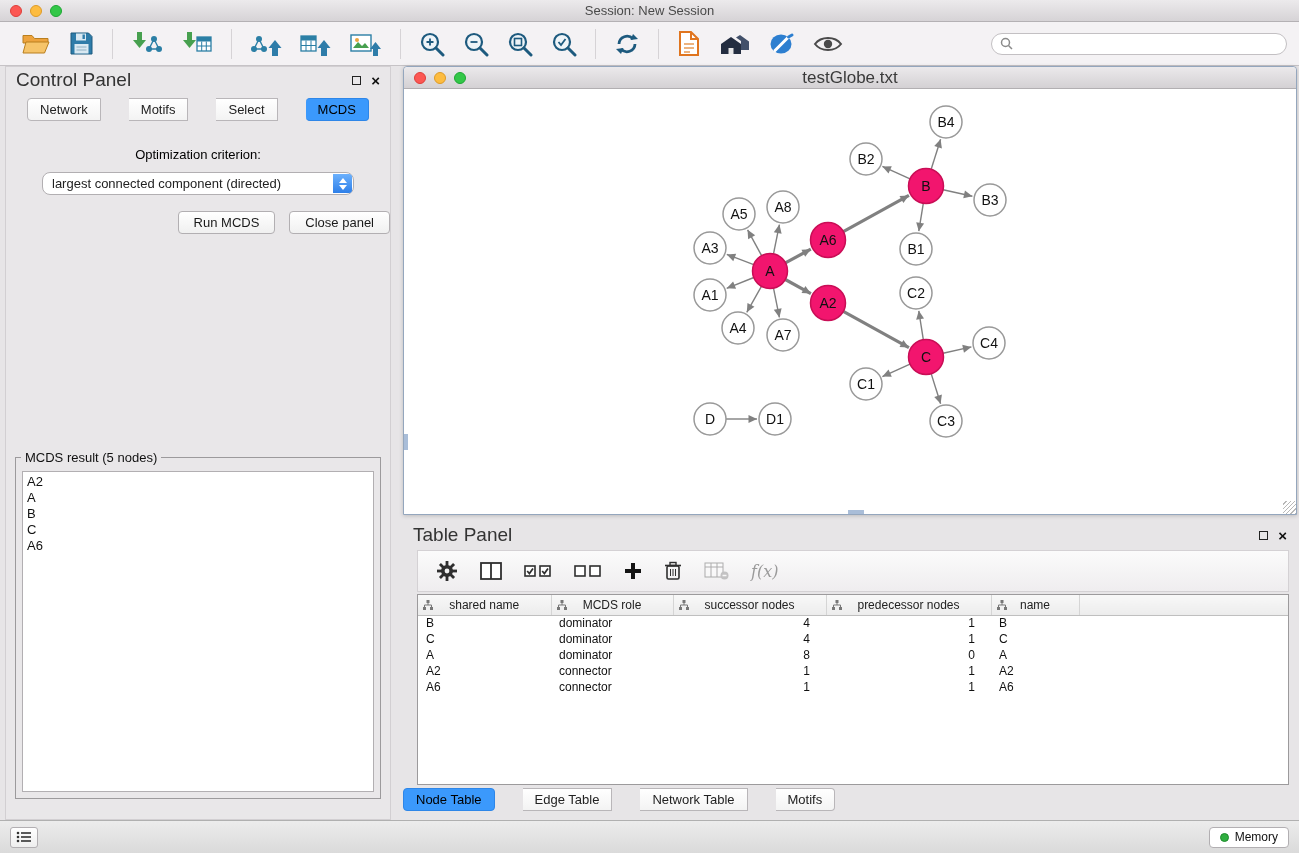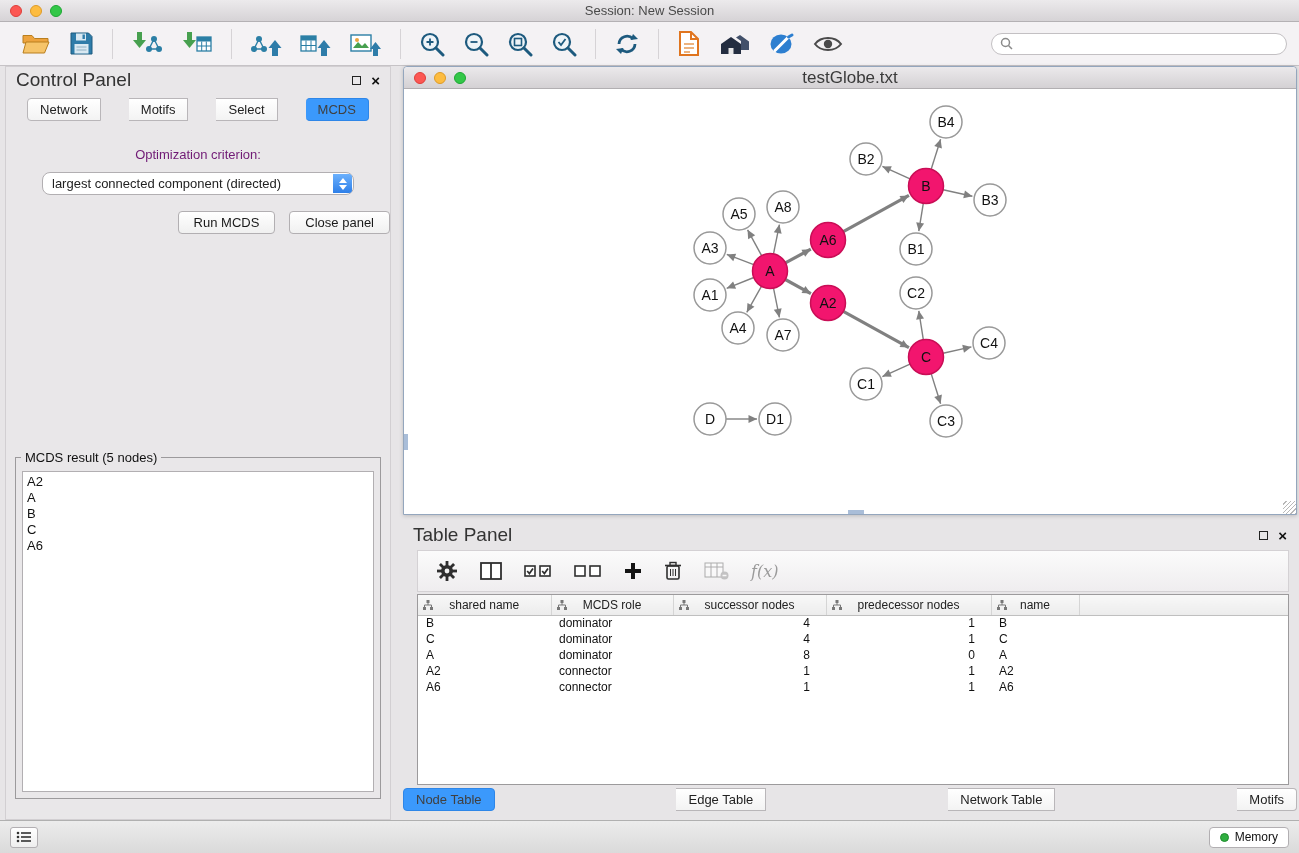--- a/index.html
+++ b/index.html
@@ -27,22 +27,22 @@
   .control-panel{position:absolute;left:5px;top:66px;width:386px;bottom:33px;background:#e9e7e9;border:1px solid #d2cfd2;}
   .panel-head{height:26px;display:flex;align-items:center;padding:0 10px;}
   .panel-title{font-size:19px;color:#333;}
   .panel-btns{margin-left:auto;display:flex;gap:10px;align-items:center;}
   .float-ic{width:9px;height:9px;border:1.5px solid #222;display:inline-block;}
   .close-ic{font-size:15px;font-weight:bold;color:#111;line-height:1;}
   .seg-bar{display:flex;justify-content:center;margin-top:5px;gap:28px;}
   .seg{background:linear-gradient(#ffffff,#f3f3f3);border:1px solid #b9b6b9;border-left:none;padding:3px 12px;font-size:13px;color:#222;font-family:"Liberation Sans",sans-serif;}
   .seg:first-child{border-left:1px solid #b9b6b9;border-radius:4px 0 0 4px;}
   .seg:last-child{border-radius:0 4px 4px 0;}
-  .seg.seg-active{background:#3b99fc;border-color:#2e86e8;color:#404040;border-radius:4px;}
-  .opt-label{text-align:center;margin-top:26px;font-size:13px;color:#701a75;}
+  .seg.seg-active{background:#3b99fc;border-color:#2e86e8;color:#000000;border-radius:4px;}
+  .opt-label{text-align:center;margin-top:26px;font-size:13px;color:#000000;}
   .dropdown{width:312px;height:23px;margin:10px auto 0;background:#fff;border:1px solid #b2afb2;border-radius:8px;position:relative;display:flex;align-items:center;padding:0 26px 0 9px;font-size:13px;}
   .dd-value{white-space:nowrap;overflow:hidden;}
   .dd-stepper{position:absolute;right:1px;top:1px;bottom:1px;width:19px;background:linear-gradient(#6cb1fd,#2e7fe8);border-radius:0 3px 3px 0;display:flex;flex-direction:column;align-items:center;justify-content:center;gap:2px;}
   .dd-up{width:0;height:0;border-left:4px solid transparent;border-right:4px solid transparent;border-bottom:5px solid #fff;}
   .dd-down{width:0;height:0;border-left:4px solid transparent;border-right:4px solid transparent;border-top:5px solid #fff;}
   .btn-row{display:flex;justify-content:flex-end;gap:14px;margin-top:16px;}
   .mac-btn{background:linear-gradient(#ffffff,#f0f0f0);border:1px solid #b2afb2;border-radius:4px;padding:3px 15px;font-size:13px;color:#1a1a1a;font-family:"Liberation Sans",sans-serif;}
   .groupbox{position:absolute;left:9px;right:9px;top:390px;bottom:20px;border:1px solid #9c9a9c;}
   .legend{position:absolute;top:-8px;left:5px;background:#e9e7e9;padding:0 4px;font-size:13px;color:#111;}
   .listbox{position:absolute;left:6px;right:6px;top:13px;bottom:6px;background:#fff;border:1px solid #b2afb2;overflow:hidden;padding:2px 4px;}
@@ -68,21 +68,21 @@
   .node-table th{height:20px;background:linear-gradient(#f8f8f8,#ececec);border-right:1px solid #d5d5d5;border-bottom:1px solid #bfbfbf;font-weight:normal;font-size:12px;color:#222;text-align:center;position:relative;font-family:"Liberation Sans",sans-serif;}
   .node-table th.fill{border-right:none;}
   .th-ic{position:absolute;left:5px;top:5px;}
   .node-table td{height:16px;padding:0 8px;white-space:nowrap;overflow:hidden;color:#111;}
   .node-table td.num{text-align:right;padding-right:16px;}
   .node-table th:nth-child(1),.node-table td:nth-child(1){width:133px;}
   .node-table th:nth-child(2),.node-table td:nth-child(2){width:122px;}
   .node-table th:nth-child(3),.node-table td:nth-child(3){width:153px;}
   .node-table th:nth-child(4),.node-table td:nth-child(4){width:165px;}
   .node-table th:nth-child(5),.node-table td:nth-child(5){width:88px;}
-  .tp-tabs{position:absolute;bottom:2px;left:0;right:0;display:flex;justify-content:space-between;}
+  .tp-tabs{position:absolute;bottom:2px;left:0;right:0;display:flex;justify-content:flex-start;}
 
   
   .statusbar{position:absolute;left:0;right:0;bottom:0;height:33px;background:linear-gradient(#ececec,#dadada);border-top:1px solid #b0b0b0;display:flex;align-items:center;padding:0 10px;}
   .menu-btn{width:28px;height:21px;border:1px solid #b2afb2;border-radius:3px;background:linear-gradient(#ffffff,#eeeeee);display:flex;align-items:center;justify-content:center;}
   .memory-btn{margin-left:auto;height:21px;border:1px solid #b2afb2;border-radius:4px;background:#fff;display:flex;align-items:center;gap:6px;padding:0 10px;font-size:12px;color:#111;font-family:"Liberation Sans",sans-serif;}
   .mem-dot{width:9px;height:9px;border-radius:50%;background:#2fae3f;border:1px solid #1f8c2d;}
 </style>
 </head>
 <body>
 

